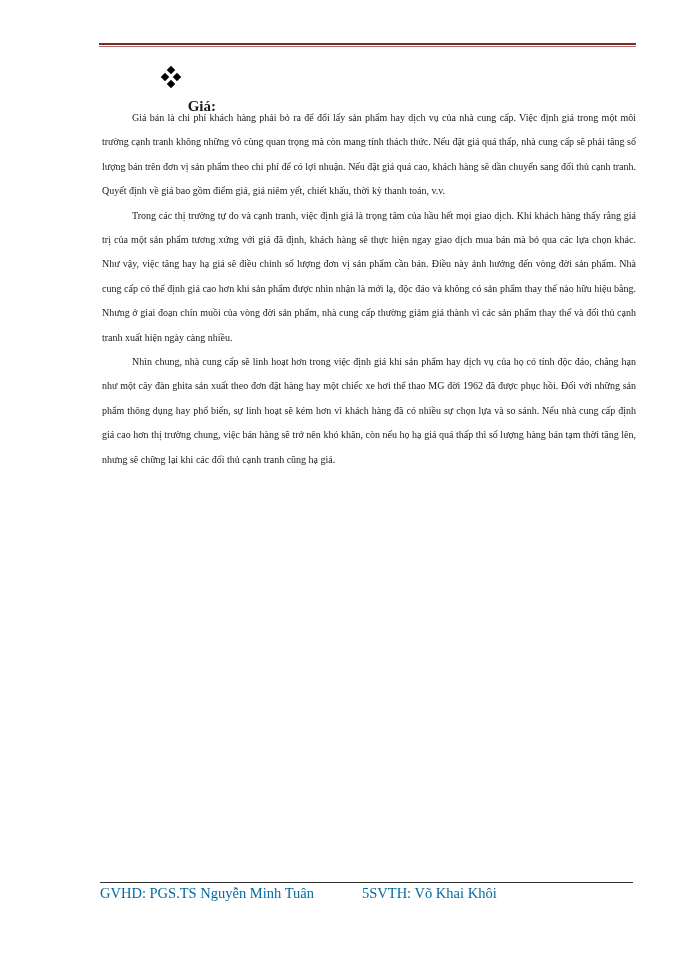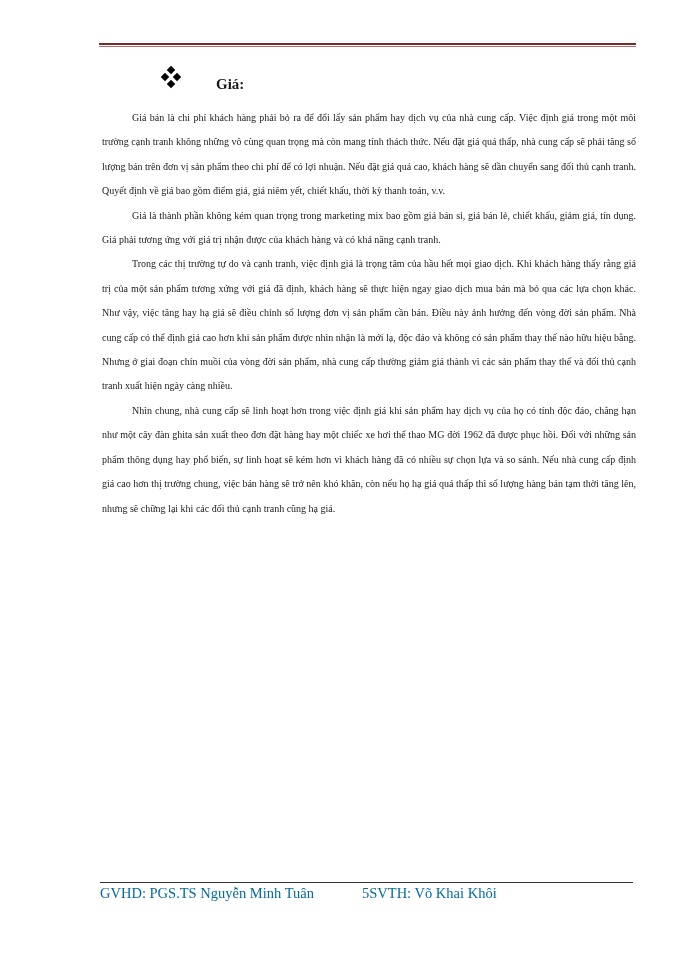--- a/index.html
+++ b/index.html
@@ -32,21 +32,22 @@
       margin-top: 3px;
       height: 1px;
       border-top: 2px solid #7a2a2a;
       border-bottom: 1px solid #b07070;
     }
     .section-heading {
       position: absolute;
       left: 160px;
       top: 66px;
       display: flex;
-      align-items: flex-start;
+      align-items: flex-end;
+      flex-direction: column;
     }
     .diamond-bullet {
       width: 22px;
       height: 22px;
       position: relative;
       margin-right: 34px;
     }
     .diamond-bullet span {
       position: absolute;
       width: 6px;
@@ -109,21 +110,20 @@
     <span class="d1"></span>
       <span class="d2"></span>
       <span class="d3"></span>
       <span class="d4"></span>
   </div>
   <div class="heading-label">Giá:</div>
 </div>
 
 <div class="body-text">
   <p>Giá bán là chi phí khách hàng phải bỏ ra để đổi lấy sản phẩm hay dịch vụ của nhà cung cấp. Việc định giá trong một môi trường cạnh tranh không những vô cùng quan trọng mà còn mang tính thách thức. Nếu đặt giá quá thấp, nhà cung cấp sẽ phải tăng số lượng bán trên đơn vị sản phẩm theo chi phí để có lợi nhuận. Nếu đặt giá quá cao, khách hàng sẽ dần chuyển sang đối thủ cạnh tranh. Quyết định về giá bao gồm điểm giá, giá niêm yết, chiết khấu, thời kỳ thanh toán, v.v.</p>
-  <p>Giá là thành phần không kém quan trọng trong marketing mix bao gồm giá bán sỉ, giá bán lẻ, chiết khấu, giảm giá, tín dụng. Giá phải tương ứng với giá trị nhận được của khách hàng và có khả năng cạnh tranh.</p>
   <p>Trong các thị trường tự do và cạnh tranh, việc định giá là trọng tâm của hầu hết mọi giao dịch. Khi khách hàng thấy rằng giá trị của một sản phẩm tương xứng với giá đã định, khách hàng sẽ thực hiện ngay giao dịch mua bán mà bỏ qua các lựa chọn khác. Như vậy, việc tăng hay hạ giá sẽ điều chỉnh số lượng đơn vị sản phẩm cần bán. Điều này ảnh hưởng đến vòng đời sản phẩm. Nhà cung cấp có thể định giá cao hơn khi sản phẩm được nhìn nhận là mới lạ, độc đáo và không có sản phẩm thay thế nào hữu hiệu bằng. Nhưng ở giai đoạn chín muồi của vòng đời sản phẩm, nhà cung cấp thường giảm giá thành vì các sản phẩm thay thế và đối thủ cạnh tranh xuất hiện ngày càng nhiều.</p>
   <p>Nhìn chung, nhà cung cấp sẽ linh hoạt hơn trong việc định giá khi sản phẩm hay dịch vụ của họ có tính độc đáo, chẳng hạn như một cây đàn ghita sản xuất theo đơn đặt hàng hay một chiếc xe hơi thể thao MG đời 1962 đã được phục hồi. Đối với những sản phẩm thông dụng hay phổ biến, sự linh hoạt sẽ kém hơn vì khách hàng đã có nhiều sự chọn lựa và so sánh. Nếu nhà cung cấp định giá cao hơn thị trường chung, việc bán hàng sẽ trở nên khó khăn, còn nếu họ hạ giá quá thấp thì số lượng hàng bán tạm thời tăng lên, nhưng sẽ chững lại khi các đối thủ cạnh tranh cũng hạ giá.</p>
 </div>
 
 <div class="page-footer">
   <div class="footer-rule"></div>
   <div class="footer-line">
     <span class="footer-advisor">GVHD:  PGS.TS  Nguyễn  Minh  Tuân</span>
     <span class="footer-student">5SVTH:  Võ  Khai  Khôi</span>
   </div>

